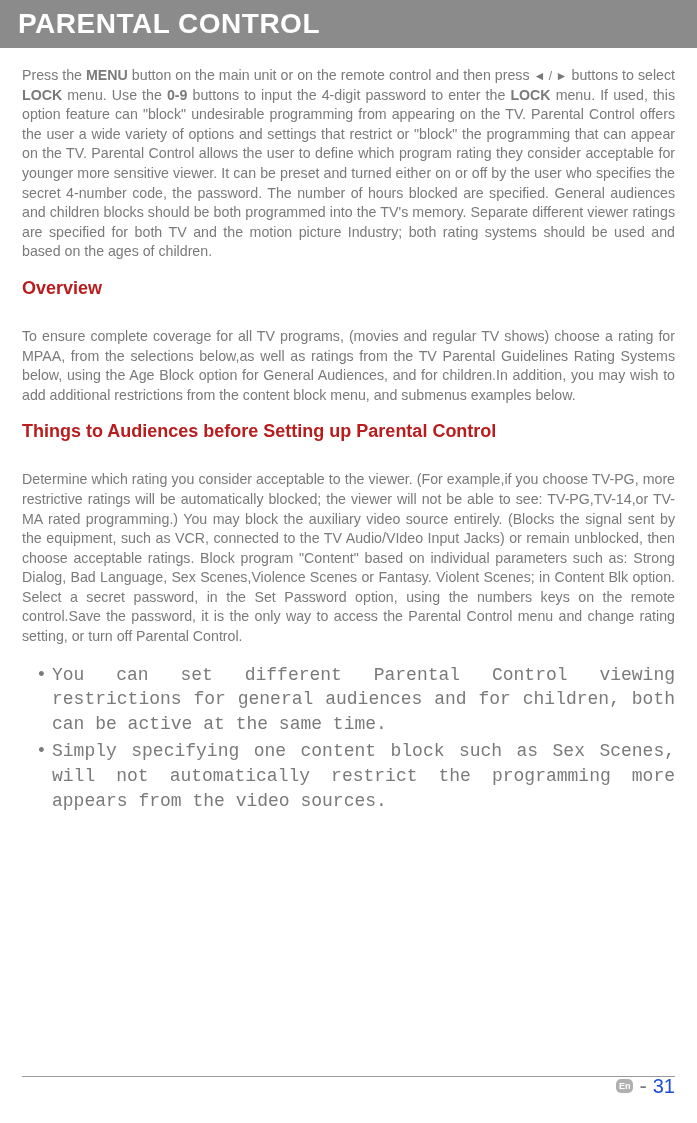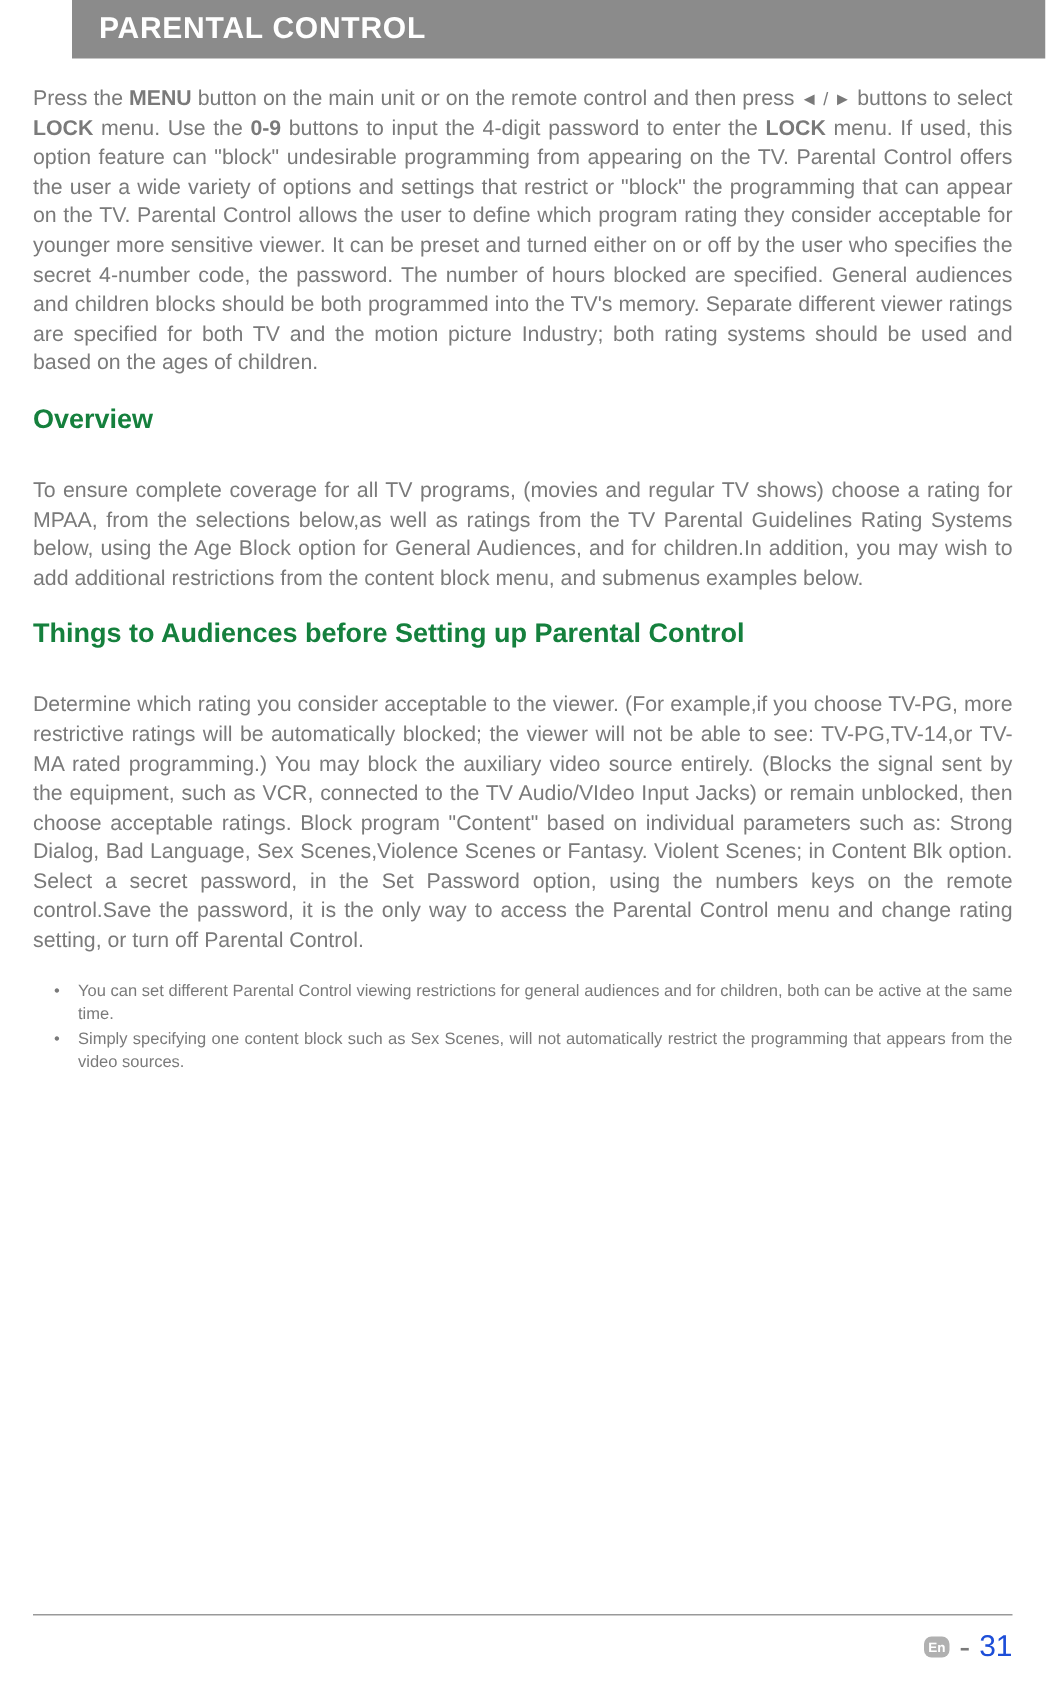--- a/index.html
+++ b/index.html
@@ -11,79 +11,79 @@
     width: 697px;
     height: 1123px;
     background: #ffffff;
     font-family: Arial, Helvetica, sans-serif;
     color: #7a7a7a;
     position: relative;
   }
   .header-bar {
     background: #8b8b8b;
     color: #ffffff;
-    font-size: 20px;
+    font-size: 28px;
     font-weight: bold;
     padding: 8px 18px;
     letter-spacing: 0.5px;
-    margin-left: 48px;
   }
   .content {
     padding: 18px 22px 0 22px;
   }
   .intro {
     font-size: 14.2px;
     line-height: 1.38;
     text-align: justify;
     margin-bottom: 16px;
   }
   .intro .bold, strong {
     font-weight: bold;
   }
   h2 {
-    color: #15803d;
+    color: #b91c1c;
     font-size: 18px;
     font-weight: bold;
     margin-bottom: 4px;
   }
   .overview-text, .consider-text {
     font-size: 14.2px;
     line-height: 1.38;
     text-align: justify;
     margin-bottom: 16px;
     margin-top: 28px;
   }
   .bullets {
     list-style: none;
     padding: 0 0 0 12px;
   }
   .bullets li {
-    font-size: 11px;
+    font-size: 18px;
     line-height: 1.38;
     text-align: justify;
     position: relative;
     padding-left: 18px;
     margin-bottom: 2px;
+    font-family: Liberation Mono, monospace;
   }
   .bullets li::before {
     content: "•";
     position: absolute;
     left: 2px;
     top: 0;
   }
   .footer-line {
     position: absolute;
     bottom: 46px;
     left: 22px;
     right: 22px;
     border-top: 1px solid #999;
   }
   .footer {
     position: absolute;
-    bottom: 12px;
+    bottom: 24px;
     right: 22px;
     display: flex;
     align-items: center;
     gap: 6px;
     justify-content: space-between;
   }
   .en-badge {
     background: #b0b0b0;
     color: #ffffff;
     font-size: 9px;
@@ -115,21 +115,21 @@
   </p>
 
   <h2>Overview</h2>
   <p class="overview-text">To ensure complete coverage for all TV programs, (movies and regular TV shows) choose a rating for MPAA, from the selections below,as well as ratings from the TV Parental Guidelines Rating Systems below, using the Age Block option for General Audiences, and for children.In addition, you may wish to add additional restrictions from the content block menu, and submenus examples below.</p>
 
   <h2>Things to Audiences before Setting up Parental Control</h2>
   <p class="consider-text">Determine which rating you consider acceptable to the viewer. (For example,if you choose TV-PG, more restrictive ratings will be automatically blocked; the viewer will not be able to see: TV-PG,TV-14,or TV-MA rated programming.) You may block the auxiliary video source entirely. (Blocks the signal sent by the equipment, such as VCR, connected to the TV Audio/VIdeo Input Jacks) or remain unblocked, then choose acceptable ratings. Block program "Content" based on individual parameters such as: Strong Dialog, Bad Language, Sex Scenes,Violence Scenes or Fantasy. Violent Scenes; in Content Blk option. Select a secret password, in the Set Password option, using the numbers keys on the remote control.Save the password, it is the only way to access the Parental  Control menu and change rating setting, or turn off Parental Control.</p>
 
   <ul class="bullets">
     <li>You can set different Parental Control viewing restrictions for general audiences and for children, both can be active at the same time.</li>
-    <li>Simply specifying one content block such as Sex Scenes, will not automatically restrict the programming that appears from the video sources.</li>
+    <li>Simply specifying one content block such as Sex Scenes, will not automatically restrict the programming more appears from the video sources.</li>
   </ul>
 
 </div>
 
 <div class="footer-line"></div>
 
 <div class="footer">
   <span class="en-badge">En</span>
   <span class="dash">-</span>
   <span class="page-num">31</span>

